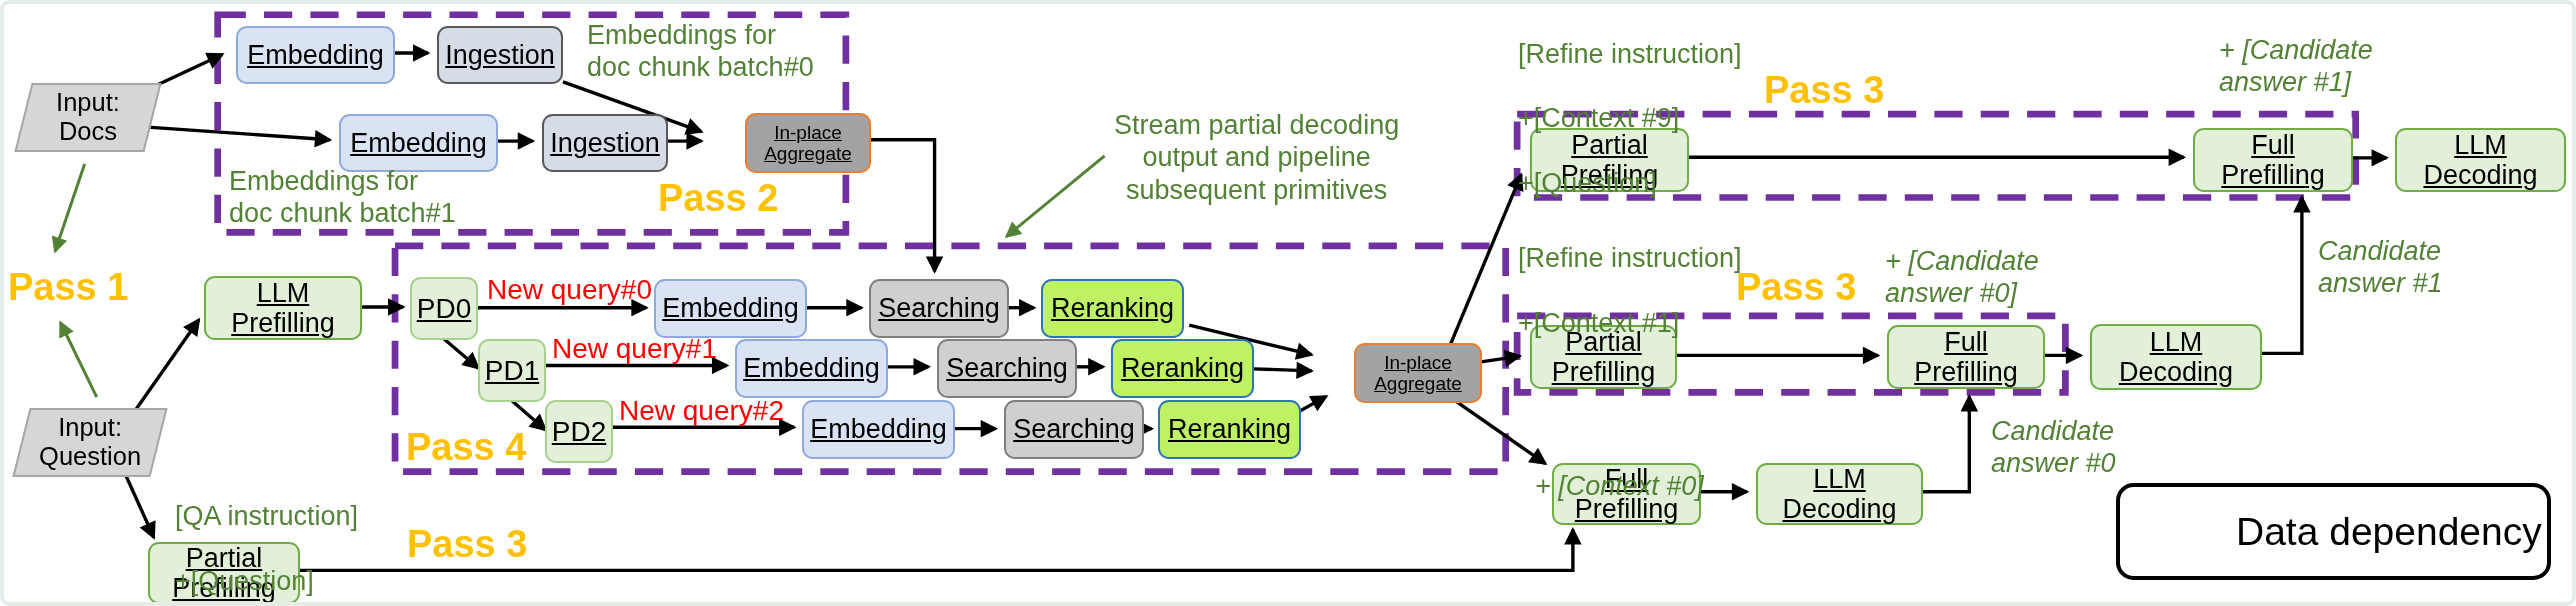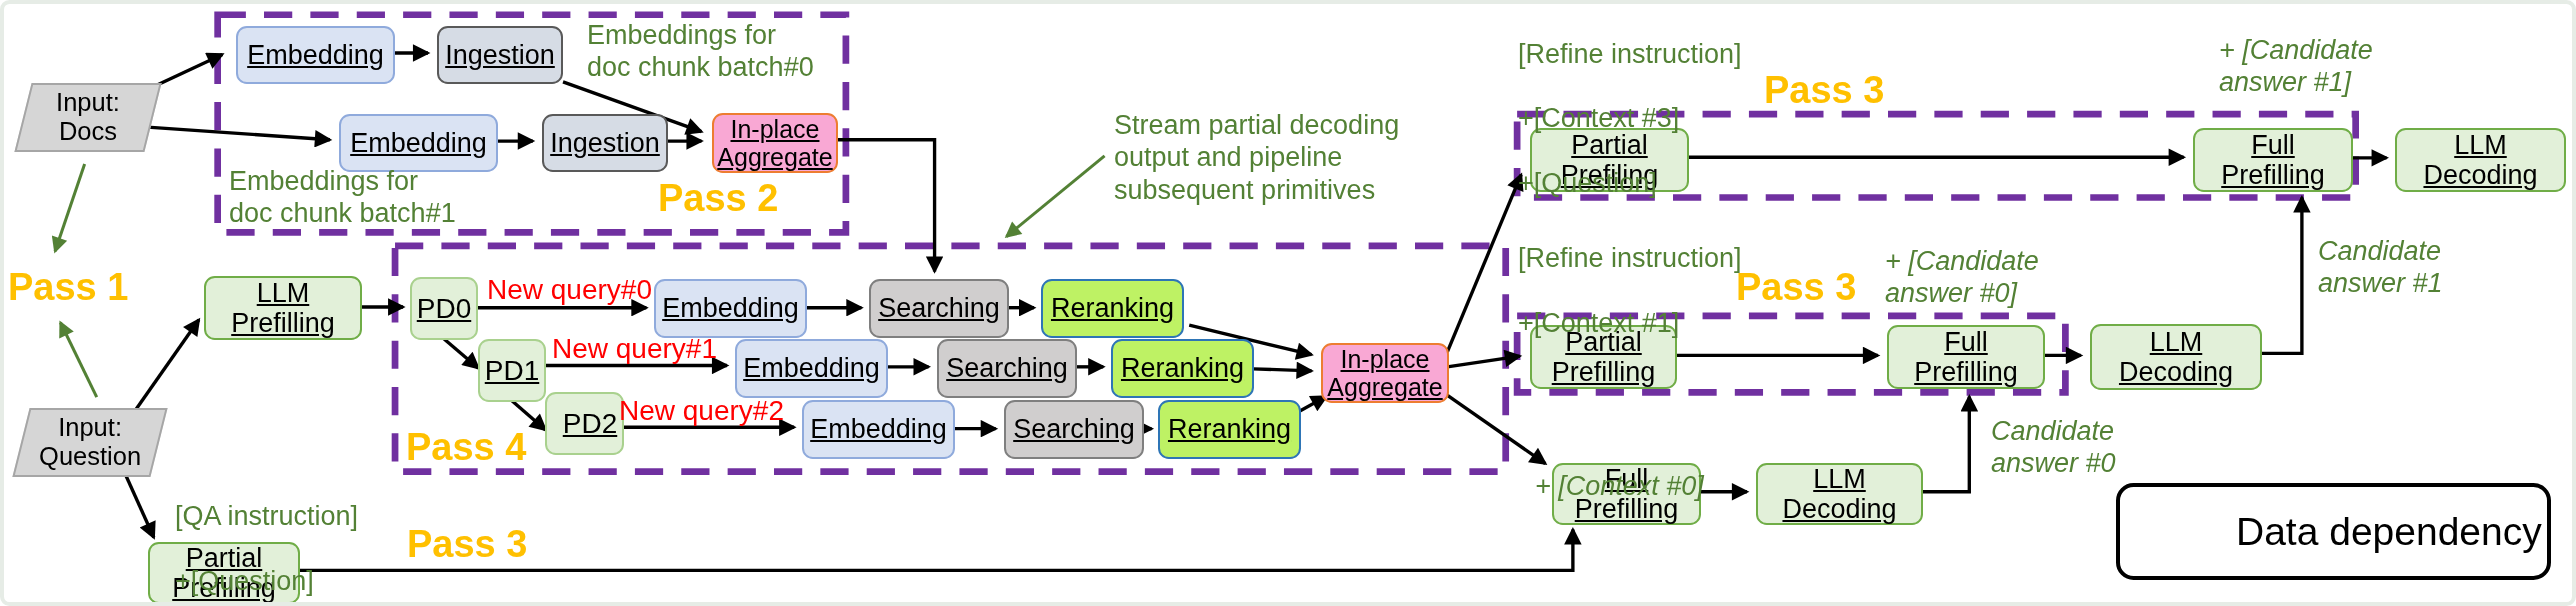--- a/index.html
+++ b/index.html
@@ -13,21 +13,21 @@
     position:absolute;display:flex;align-items:center;justify-content:center;
     text-align:center;font-size:27px;line-height:1.12;color:#000;
     border-radius:10.8px;white-space:pre-line;z-index:3;text-decoration:underline;
   }
   .blue   {background:#DAE3F3;border:2.7px solid #8FAADC;}
   .grayblue{background:#D6DCE5;border:2.7px solid #595959;}
   .gray   {background:#D0CECE;border:2.7px solid #7F7F7F;}
   .dblue  {background:#bef264;border:2.7px solid #2E75B6;}
   .green  {background:#E2F0D9;border:2.7px solid #70AD47;}
   .pd     {background:#E2F0D9;border:2.7px solid #A9D18E;font-size:28px;}
-  .orange {background:#f9a8d4;border:2.7px solid #ED7D31;font-size:25px;}
+  .orange {background:#a3a3a3;border:2.7px solid #ED7D31;font-size:19px;margin-left:33px;}
   .para{
     position:absolute;background:#D6D6D6;border:2px solid #A6A6A6;
     transform:skewX(-14deg);display:flex;align-items:center;justify-content:center;z-index:3;
   }
   .para span{transform:skewX(14deg);font-size:25.5px;line-height:1.15;text-align:center;white-space:pre-line;color:#000;}
   .anno{position:absolute;color:#538135;font-size:27px;line-height:1.2;white-space:pre-line;z-index:4;}
   .anno.it{font-style:italic;}
   .passlbl{position:absolute;color:#FFC000;font-size:38px;font-weight:bold;z-index:4;white-space:nowrap;}
   .red{position:absolute;color:#FF0000;font-size:28px;z-index:4;white-space:nowrap;}
   .legendbox{
@@ -122,21 +122,21 @@
   <div class="node grayblue" style="left:433px;top:22px;width:122px;height:54px;">Ingestion</div>
   <div class="node blue" style="left:335px;top:110px;width:155px;height:54px;">Embedding</div>
   <div class="node grayblue" style="left:538px;top:110px;width:122px;height:54px;">Ingestion</div>
   <div class="node orange" style="left:708px;top:109px;width:122px;height:56px;">In-place
 Aggregate</div>
 
   <div class="node green" style="left:200px;top:272px;width:154px;height:60px;">LLM
 Prefilling</div>
   <div class="node pd" style="left:406px;top:273px;width:64px;height:59px;">PD0</div>
   <div class="node pd" style="left:474px;top:335px;width:64px;height:59px;">PD1</div>
-  <div class="node pd" style="left:541px;top:388px;width:64px;height:59px;padding-left:11px;">PD2</div>
+  <div class="node pd" style="left:541px;top:396px;width:64px;height:59px;">PD2</div>
 
   <div class="node blue" style="left:650px;top:275px;width:149px;height:55px;">Embedding</div>
   <div class="node gray" style="left:865px;top:275px;width:136px;height:55px;">Searching</div>
   <div class="node dblue" style="left:1037px;top:275px;width:139px;height:55px;">Reranking</div>
 
   <div class="node blue" style="left:731px;top:335px;width:149px;height:55px;">Embedding</div>
   <div class="node gray" style="left:933px;top:335px;width:136px;height:55px;">Searching</div>
   <div class="node dblue" style="left:1107px;top:335px;width:139px;height:55px;">Reranking</div>
 
   <div class="node blue" style="left:798px;top:396px;width:149px;height:55px;">Embedding</div>
@@ -165,32 +165,32 @@
 
   <div class="node green" style="left:1548px;top:459px;width:145px;height:58px;">Full
 Prefilling</div>
   <div class="node green" style="left:1752px;top:459px;width:163px;height:58px;">LLM
 Decoding</div>
 
   <div class="anno" style="left:583px;top:15px;">Embeddings for
 doc chunk batch#0</div>
   <div class="anno" style="left:225px;top:161px;">Embeddings for
 doc chunk batch#1</div>
-  <div class="anno" style="left:1110px;top:105px;">Stream partial decoding
+  <div class="anno" style="left:1110px;top:105px;text-align:center;">Stream partial decoding
 output and pipeline
 subsequent primitives</div>
 
   <div class="anno" style="left:171px;top:464px;">
     <div>[QA instruction]</div>
     <div>+[Question]</div>
   </div>
 
   <div class="anno" style="left:1514px;top:1.3px;">
     <div>[Refine instruction]</div>
-    <div class="it">+[Context #3]</div>
+    <div class="it">+[Context #9]</div>
     <div class="it">+[Question]</div>
   </div>
 
   <div class="anno" style="left:1514px;top:206px;">
     <div>[Refine instruction]</div>
     <div class="it">+[Context #1]</div>
   </div>
 
   <div class="anno it" style="left:1531px;top:422px;margin-top:44px;">+ [Context #0]</div>
   <div class="anno it" style="left:2215px;top:30px;">+ [Candidate

